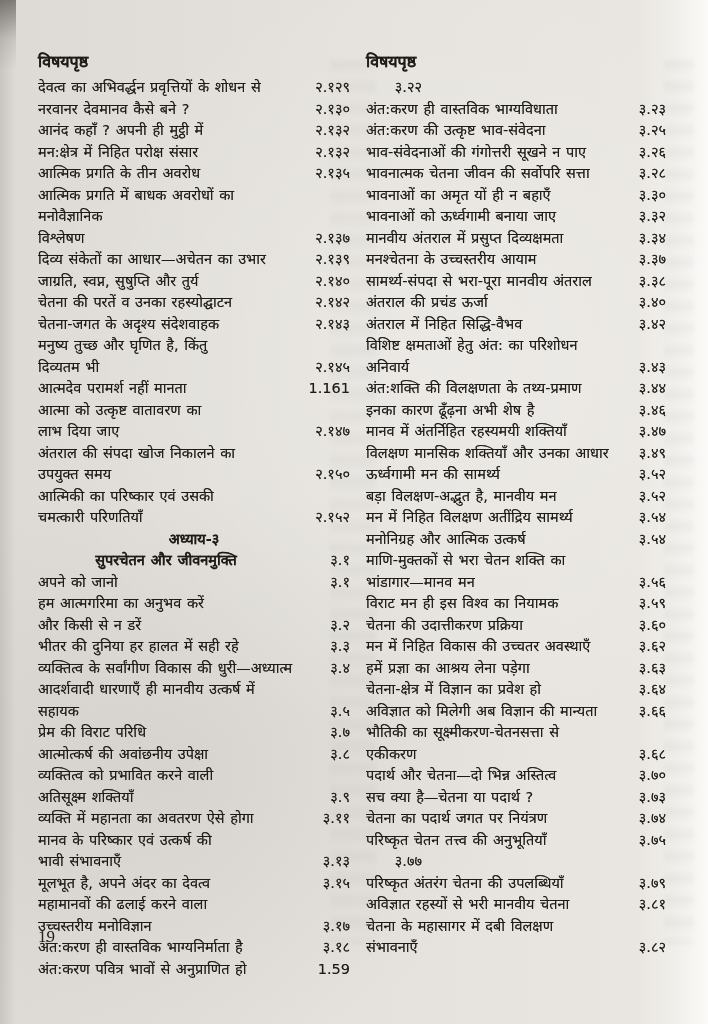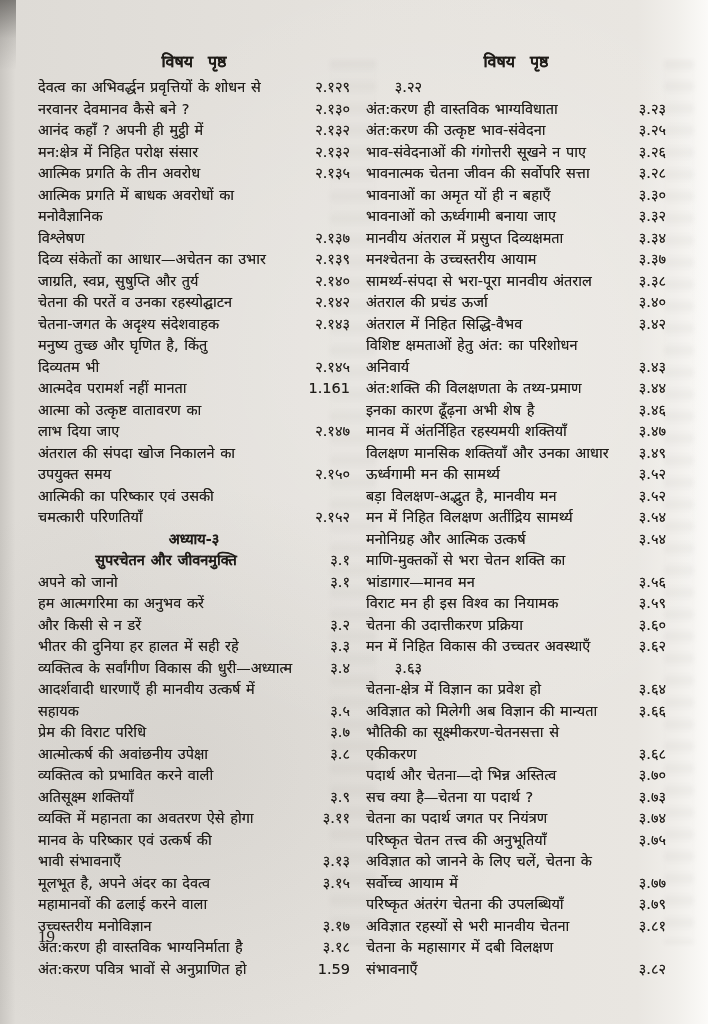--- a/index.html
+++ b/index.html
@@ -43,25 +43,24 @@
 
   .columns {
     display: flex;
     gap: 16px;
   }
   .col { box-sizing: border-box; }
   .col.left  { width: 312px; }
   .col.right { width: 300px; }
 
   .col-header {
-    display: flex; justify-content: center; align-items: baseline;
+    display: flex; justify-content: flex-start; align-items: baseline;
     font-weight: bold; font-size: 16px; line-height: 24px;
     margin-bottom: 3px;
     text-shadow: 0 0 .5px rgba(20,18,15,.6);
-    gap: 15px;
   }
   .entries { display: block; }
   .entry {
     display: flex; justify-content: space-between; align-items: flex-end;
     font-size: 14.5px; line-height: 21.5px;
     text-shadow: 0 0 .4px rgba(20,18,15,.5);
   }
   .entry .title { white-space: pre-line; flex: 1 1 auto; word-spacing: 1px; }
   .entry .pagenum {
     flex: 0 0 auto; min-width: 50px; text-align: right;
@@ -329,20 +328,21 @@
   </div>
           <div class="entry">
     <span class="title">चेतना की उदात्तीकरण प्रक्रिया</span>
     <span class="pagenum">३.६०</span>
   </div>
           <div class="entry">
     <span class="title">मन में निहित विकास की उच्चतर अवस्थाएँ</span>
     <span class="pagenum">३.६२</span>
   </div>
           <div class="entry">
+    <span class="title">हमें प्रज्ञा का आश्रय लेना पड़ेगा</span>
     <span class="pagenum">३.६३</span>
   </div>
           <div class="entry">
     <span class="title">चेतना-क्षेत्र में विज्ञान का प्रवेश हो</span>
     <span class="pagenum">३.६४</span>
   </div>
           <div class="entry">
     <span class="title">अविज्ञात को मिलेगी अब विज्ञान की मान्यता</span>
     <span class="pagenum">३.६६</span>
   </div>
@@ -360,22 +360,20 @@
   </div>
           <div class="entry">
     <span class="title">चेतना का पदार्थ जगत पर नियंत्रण</span>
     <span class="pagenum">३.७४</span>
   </div>
           <div class="entry">
     <span class="title">परिष्कृत चेतन तत्त्व की अनुभूतियाँ</span>
     <span class="pagenum">३.७५</span>
   </div>
           <div class="entry">
-    <span class="title">अविज्ञात को जानने के लिए चलें, चेतना के
-सर्वोच्च आयाम में</span>
     <span class="pagenum">३.७७</span>
   </div>
           <div class="entry">
     <span class="title">परिष्कृत अंतरंग चेतना की उपलब्धियाँ</span>
     <span class="pagenum">३.७९</span>
   </div>
           <div class="entry">
     <span class="title">अविज्ञात रहस्यों से भरी मानवीय चेतना</span>
     <span class="pagenum">३.८१</span>
   </div>

